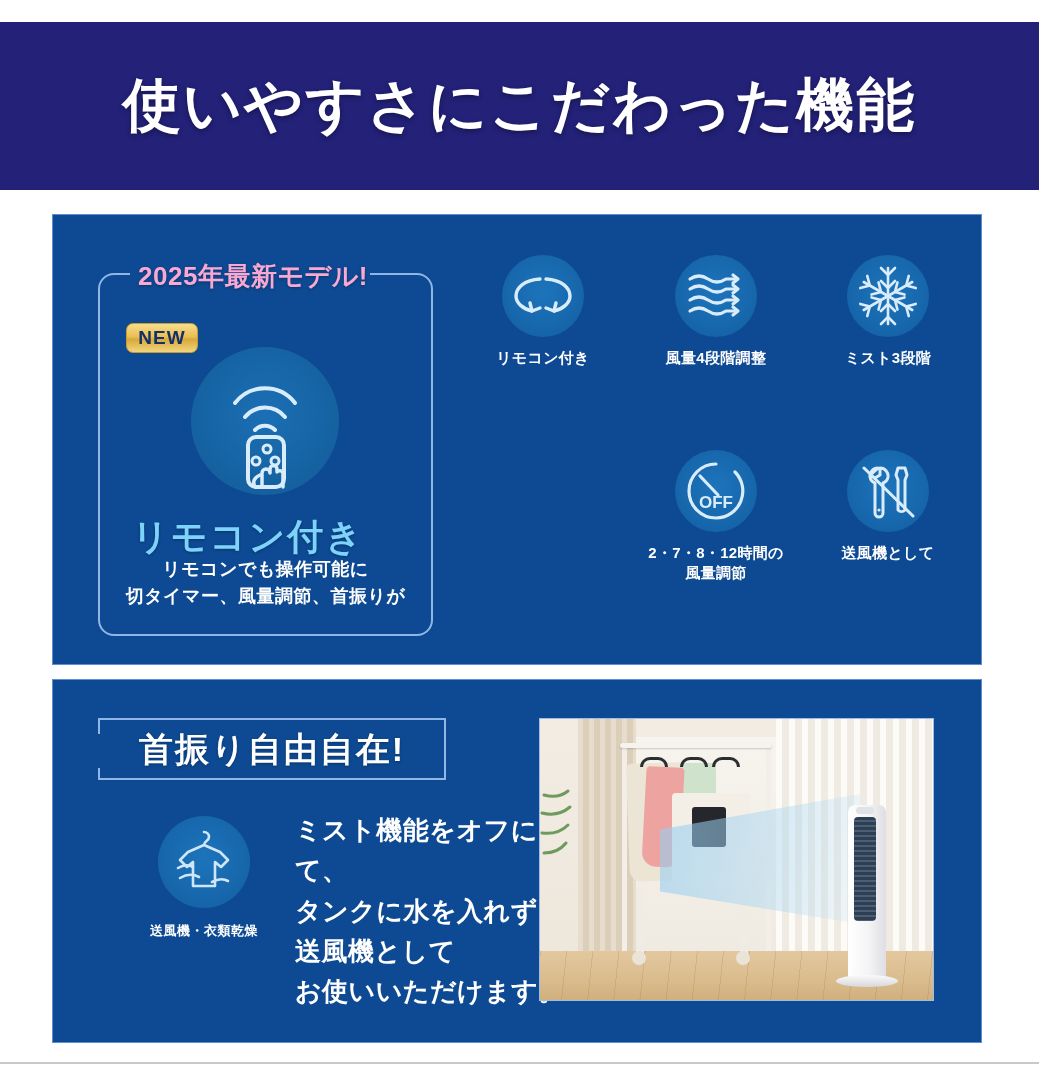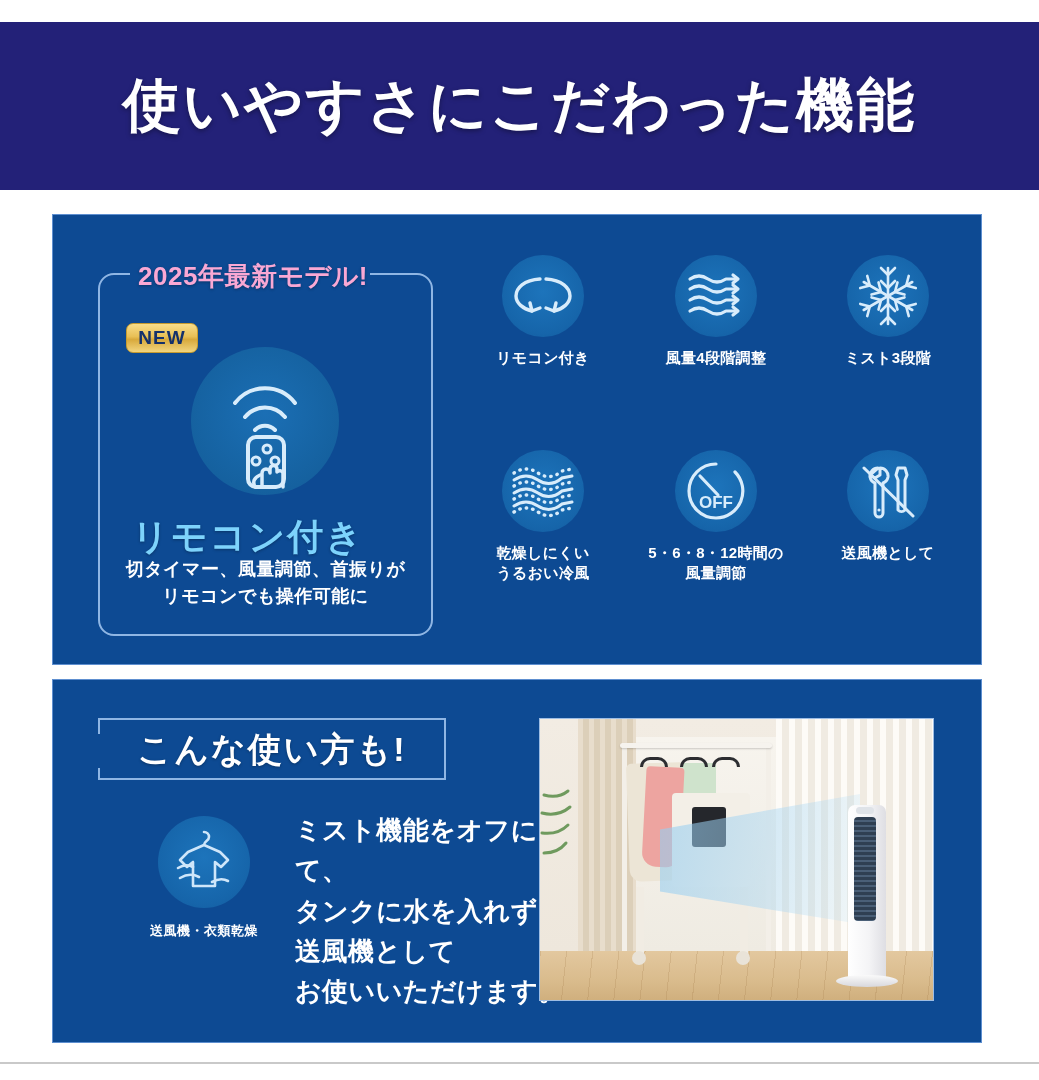--- a/index.html
+++ b/index.html
@@ -222,22 +222,22 @@
           <circle cx="76" cy="102" r="4" stroke="#d8ecfb" stroke-width="3" fill="none"></circle>
           <circle cx="65" cy="114" r="4" stroke="#d8ecfb" stroke-width="3" fill="none"></circle>
           <circle cx="84" cy="114" r="4" stroke="#d8ecfb" stroke-width="3" fill="none"></circle>
           <path d="M71 140 L71 126 a4 4 0 0 1 8 0 l0 -4 a3.5 3.5 0 0 1 7 0 l0 3 a3.5 3.5 0 0 1 6 1 l0 14" stroke="#d8ecfb" stroke-width="3.5" fill="none" stroke-linejoin="round" stroke-linecap="round"></path>
           <path d="M64 140 q-4 -8 5 -12" stroke="#d8ecfb" stroke-width="3.5" fill="none" stroke-linecap="round"></path>
         </svg>
       </div>
 
       <div class="remote-title">リモコン付き</div>
       <div class="remote-desc">
+        <div>リモコンでも操作可能に</div>
         <div>切タイマー、風量調節、首振りが</div>
-        <div>リモコンでも操作可能に</div>
       </div>
     </div>
 
     <div class="feature-grid">
 
       <div class="feature" style="left:0px; top:0px;">
         <div class="circle">
           <svg width="82" height="82" viewBox="0 0 82 82" fill="none">
             <g stroke="#d8ecfb" stroke-width="3.4" fill="none" stroke-linecap="round" stroke-linejoin="round">
               <path d="M38 24 C22 25 14 33 14 41 C14 48 21 54 30 56"></path>
@@ -292,52 +292,31 @@
                 <path d="M41 33 l-7 -7 M41 33 l7 -7"></path>
                 <path d="M41 62 l-7 7 M41 62 l7 7"></path>
                 <path d="M41 49 l-7 7 M41 49 l7 7"></path>
               </g>
             </g>
           </svg>
         </div>
         <div class="flabel">ミスト3段階</div>
       </div>
 
-      <div class="feature" style="left:0px; top:195px;">
-        <div class="circle">
-          <svg width="82" height="82" viewBox="0 0 82 82" fill="none">
-            <g stroke="#d8ecfb" stroke-width="3" fill="none" stroke-linecap="round">
-              <path d="M12 30 q12 -8 24 0 t24 -2 l10 -2"></path>
-              <path d="M12 43 q12 -8 24 0 t24 -2 l10 -2"></path>
-              <path d="M12 56 q12 -8 24 0 t24 -2 l10 -2"></path>
-            </g>
-            <g stroke="#d8ecfb" stroke-width="3.4" fill="none" stroke-linecap="round" stroke-dasharray="0.5 6">
-              <path d="M12 23 q12 -8 24 0 t24 -2 l10 -2"></path>
-              <path d="M12 36 q12 -8 24 0 t24 -2 l10 -2"></path>
-              <path d="M12 49 q12 -8 24 0 t24 -2 l10 -2"></path>
-              <path d="M12 62 q12 -8 24 0 t24 -2 l10 -2"></path>
-            </g>
-          </svg>
-        </div>
-        <div class="flabel">
-          <div>乾燥しにくい</div>
-          <div>うるおい冷風</div>
-        </div>
-      </div>
 
       <div class="feature" style="left:173px; top:195px;">
         <div class="circle">
           <svg width="82" height="82" viewBox="0 0 82 82" fill="none">
             <path d="M41 14 A27 27 0 1 0 41 68 A27 27 0 0 0 60 22" stroke="#d8ecfb" stroke-width="3.2" fill="none" stroke-linecap="round"></path>
             <path d="M25 26 L43 45" stroke="#d8ecfb" stroke-width="3.2" fill="none" stroke-linecap="round"></path>
             <text x="41" y="58" text-anchor="middle" fill="#d8ecfb" font-family="Liberation Sans, sans-serif" font-size="17" font-weight="bold">OFF</text>
           </svg>
         </div>
         <div class="flabel">
-          <div>5・6・8・12時間の</div>
+          <div>2・7・8・12時間の</div>
           <div>風量調節</div>
         </div>
       </div>
 
       <div class="feature" style="left:345px; top:195px;">
         <div class="circle">
           <svg width="82" height="82" viewBox="0 0 82 82" fill="none">
             <g stroke="#d8ecfb" stroke-width="3" fill="none" stroke-linejoin="round" stroke-linecap="round">
               <path d="M31 18 a8 8 0 0 0 -8 9 a8 8 0 0 0 5 6 l0 30 a4 4 0 0 0 8 0 l0 -30 a8 8 0 0 0 5 -6 a8 8 0 0 0 -8 -9 l0 7 l-5 3 l-5 -3 z"></path>
               <circle cx="32" cy="60" r="1.6" fill="#d8ecfb" stroke="none"></circle>
@@ -350,21 +329,21 @@
       </div>
 
     </div>
   </div>
 
   <div class="card" id="card-usage">
 
     <div class="usage-head-box">
       <div class="usage-head-gap"></div>
     </div>
-    <div class="usage-head-text">こんな使い方も!</div>
+    <div class="usage-head-text">首振り自由自在!</div>
 
     <div class="usage-icon-circle">
       <svg width="92" height="92" viewBox="0 0 92 92" fill="none">
         <g stroke="#cfe6fa" stroke-width="2.6" fill="none" stroke-linejoin="round" stroke-linecap="round">
           <path d="M46 16 a5 5 0 0 1 5 5 c0 4 -5 4 -5 8"></path>
           <path d="M46 29 L30 36 L22 44 l7 7 l6 -5 l0 24 l22 0 l0 -24 l6 5 l7 -7 l-8 -8 z"></path>
           <path d="M20 52 q8 -5 15 -1"></path>
           <path d="M22 62 q10 -6 19 -1"></path>
           <path d="M54 66 q9 -5 16 -1"></path>
         </g>

